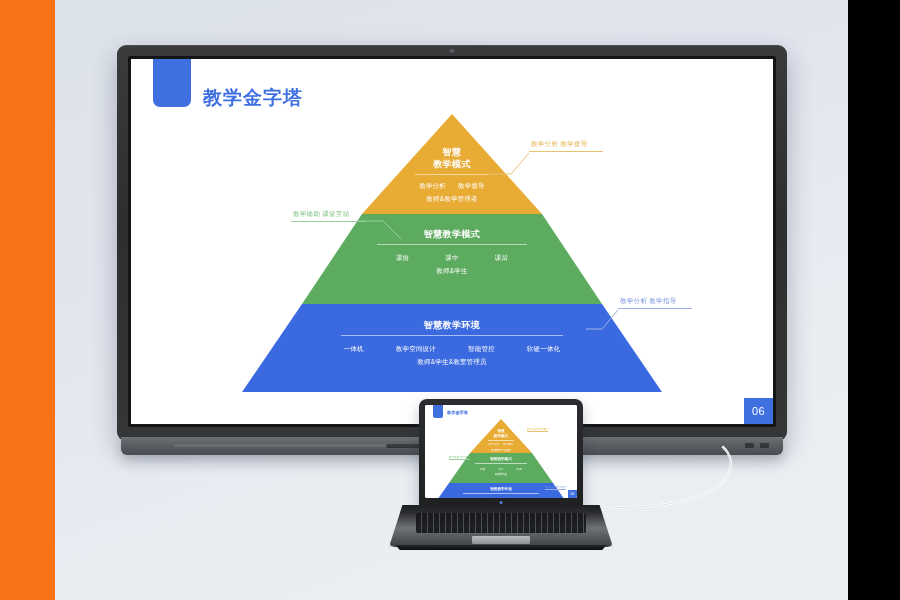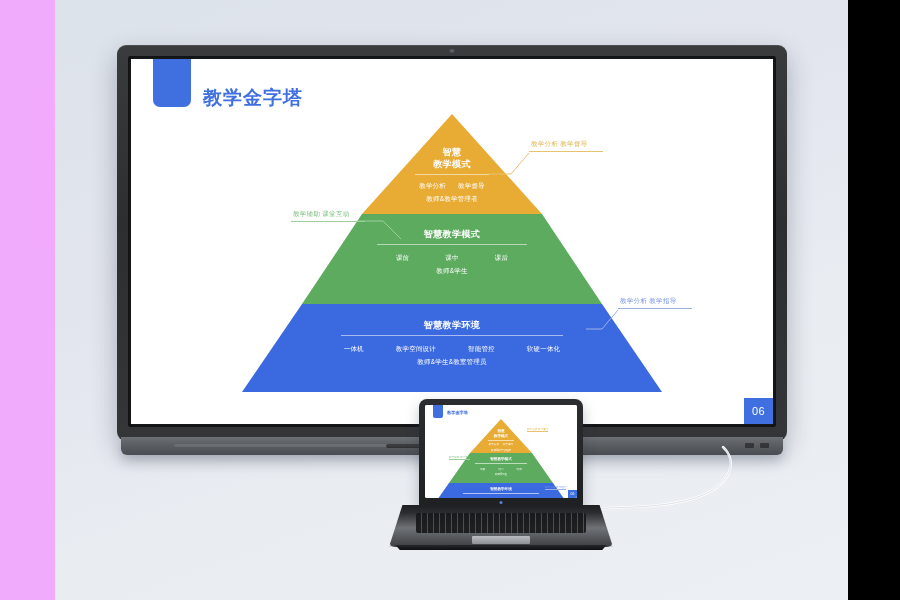--- a/index.html
+++ b/index.html
@@ -1,21 +1,21 @@
 <!DOCTYPE html>
 <html><head>
 <meta charset="utf-8">
 <style>
   html,body{margin:0;padding:0;}
   body{
     width:900px;height:600px;overflow:hidden;
     background:#000;
     font-family:"Liberation Sans","DejaVu Sans",sans-serif;
   }
-  .stage{position:relative;width:804px;height:600px;background:#f0abfc;}
+  .stage{position:relative;width:804px;height:600px;background:#f97316;}
 
   
   .photo{
     position:absolute;left:55px;top:0;width:793px;height:600px;
     background:linear-gradient(160deg,#dde3ea 0%,#e2e5ee 35%,#e9ecf1 65%,#eceff3 100%);
     overflow:hidden;
   }
 
   
   .display{

